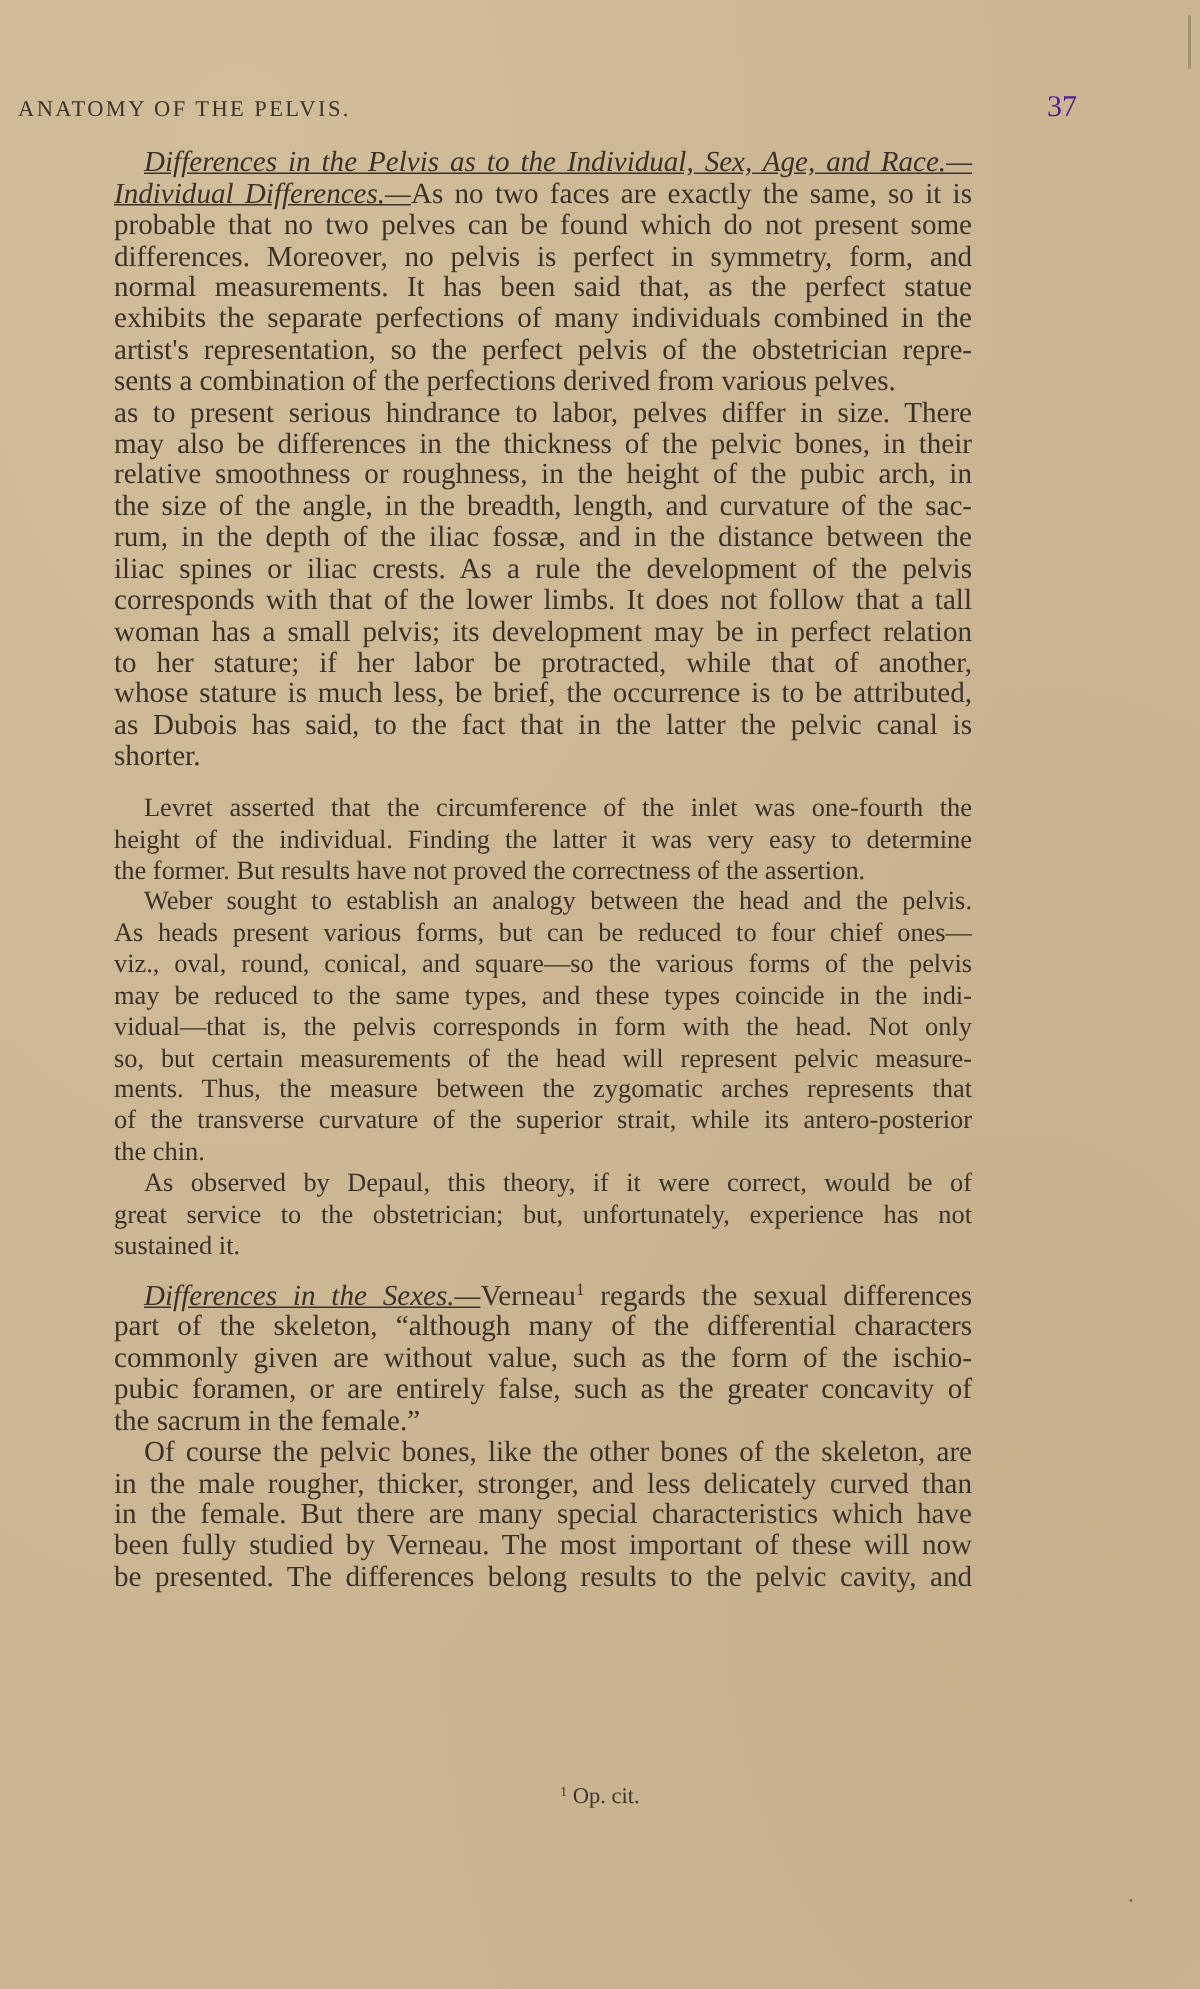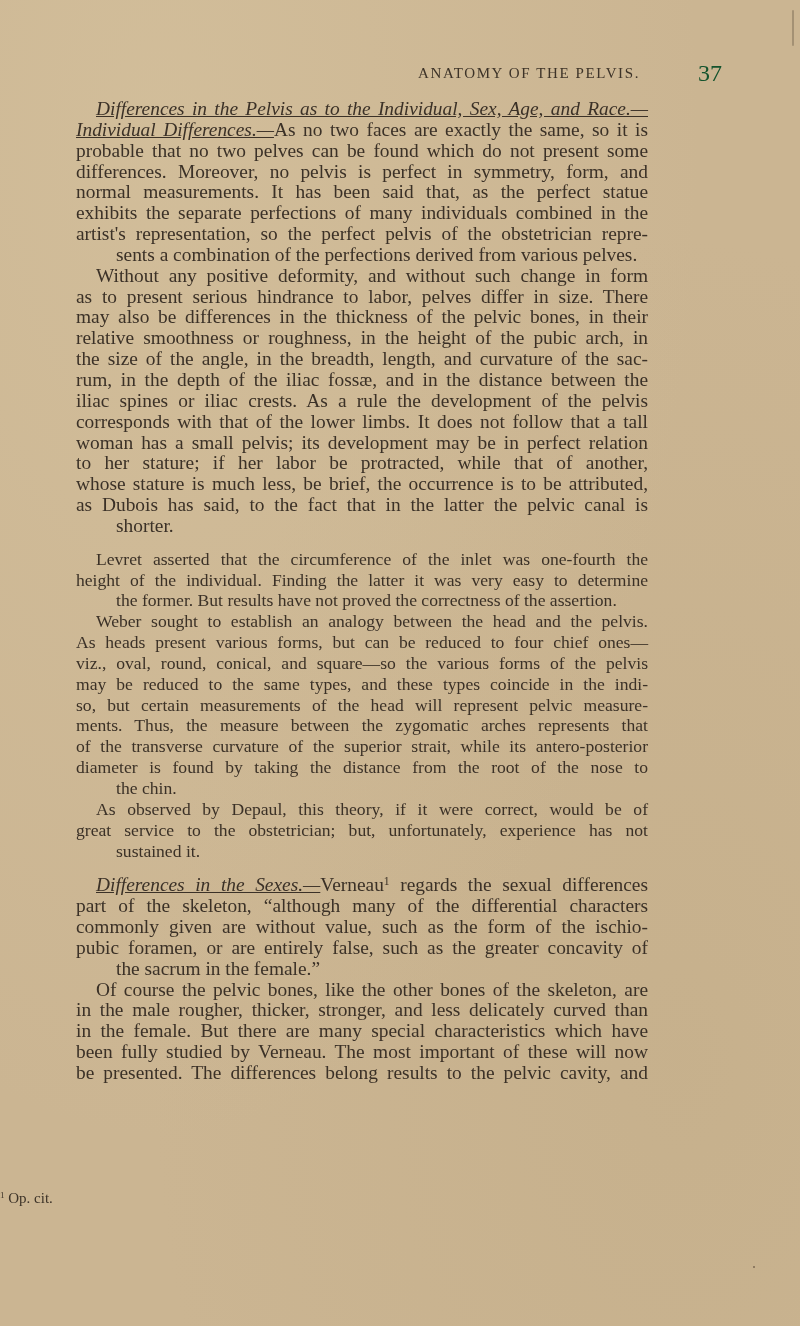--- a/index.html
+++ b/index.html
@@ -9,47 +9,47 @@
     background-image:
       radial-gradient(ellipse at 20% 10%, rgba(215,196,160,0.55), rgba(0,0,0,0) 60%),
       radial-gradient(ellipse at 85% 80%, rgba(190,168,130,0.35), rgba(0,0,0,0) 55%);
     font-family: "Liberation Serif", "DejaVu Serif", serif;
     color: #3b3127;
     position: relative;
   }
   .page { position: absolute; left: 0; top: 0; width: 800px; height: 1326px; }
   .running-head {
     position: absolute; top: 64px; left: 0; width: 640px;
-    text-align: right;
+    text-align: left;
   }
   .running-head .title {
     font-size: 15px; letter-spacing: 1.6px; color: #3d3328;
     display: inline-block; margin-left: 12px;
   }
   .running-head .folio {
     position: absolute; left: 698px; top: -4px;
-    font-size: 24px; color: #14532d;
+    font-size: 20px; color: #4c1d95;
   }
   .text-block {
     position: absolute; left: 76px; top: 99px; width: 572px;
   }
   .line {
     font-size: 19.4px; line-height: 20.85px; height: 20.85px;
     white-space: nowrap; text-align: justify; text-align-last: justify;
     overflow: visible;
   }
-  .line.last { text-align-last: left; margin-left: 40px; }
+  .line.last { text-align-last: left; }
   .line.indent { padding-left: 20px; }
   .small .line { font-size: 17.6px; line-height: 20.85px; height: 20.85px; }
   .gap-small { height: 12px; }
   .gap-med { height: 14px; }
   em { font-style: italic; text-decoration: underline; }
   .footnote {
     position: absolute; top: 1190px; left: 0; width: 800px;
-    text-align: left; font-size: 15px; color: #3d3328;
+    text-align: center; font-size: 15px; color: #3d3328;
   }
   sup { font-size: 60%; vertical-align: 0.55em; line-height: 0; }
   .speck { position: absolute; width: 2px; height: 2px; background: #5b4c3c; border-radius: 1px; opacity: 0.7; }
 </style>
 </head>
 <body>
 
 <div class="page">
 
   <div class="running-head">
@@ -68,21 +68,20 @@
       </div>
       <div class="line">probable that no two pelves can be found which do not present some</div>
       <div class="line">differences. Moreover, no pelvis is perfect in symmetry, form, and</div>
       <div class="line">normal measurements. It has been said that, as the perfect statue</div>
       <div class="line">exhibits the separate perfections of many individuals combined in the</div>
       <div class="line">artist's representation, so the perfect pelvis of the obstetrician repre-</div>
       <div class="line last">sents a combination of the perfections derived from various pelves.</div>
     </div>
 
     <div>
-      <div class="line indent">Without any positive deformity, and without such change in form</div>
       <div class="line">as to present serious hindrance to labor, pelves differ in size. There</div>
       <div class="line">may also be differences in the thickness of the pelvic bones, in their</div>
       <div class="line">relative smoothness or roughness, in the height of the pubic arch, in</div>
       <div class="line">the size of the angle, in the breadth, length, and curvature of the sac-</div>
       <div class="line">rum, in the depth of the iliac fossæ, and in the distance between the</div>
       <div class="line">iliac spines or iliac crests. As a rule the development of the pelvis</div>
       <div class="line">corresponds with that of the lower limbs. It does not follow that a tall</div>
       <div class="line">woman has a small pelvis; its development may be in perfect relation</div>
       <div class="line">to her stature; if her labor be protracted, while that of another,</div>
       <div class="line">whose stature is much less, be brief, the occurrence is to be attributed,</div>
@@ -94,24 +93,24 @@
 
     <div class="small">
       <div class="line indent">Levret asserted that the circumference of the inlet was one-fourth the</div>
       <div class="line">height of the individual. Finding the latter it was very easy to determine</div>
       <div class="line last">the former. But results have not proved the correctness of the assertion.</div>
 
       <div class="line indent">Weber sought to establish an analogy between the head and the pelvis.</div>
       <div class="line">As heads present various forms, but can be reduced to four chief ones—</div>
       <div class="line">viz., oval, round, conical, and square—so the various forms of the pelvis</div>
       <div class="line">may be reduced to the same types, and these types coincide in the indi-</div>
+      <div class="line">vidual—that is, the pelvis corresponds in form with the head. Not only</div>
       <div class="line">so, but certain measurements of the head will represent pelvic measure-</div>
       <div class="line">ments. Thus, the measure between the zygomatic arches represents that</div>
       <div class="line">of the transverse curvature of the superior strait, while its antero-posterior</div>
-      <div class="line">diameter is found by taking the distance from the root of the nose to</div>
       <div class="line last">the chin.</div>
 
       <div class="line indent">As observed by Depaul, this theory, if it were correct, would be of</div>
       <div class="line">great service to the obstetrician; but, unfortunately, experience has not</div>
       <div class="line last">sustained it.</div>
     </div>
 
     <div class="gap-med"></div>
 
     <div>

